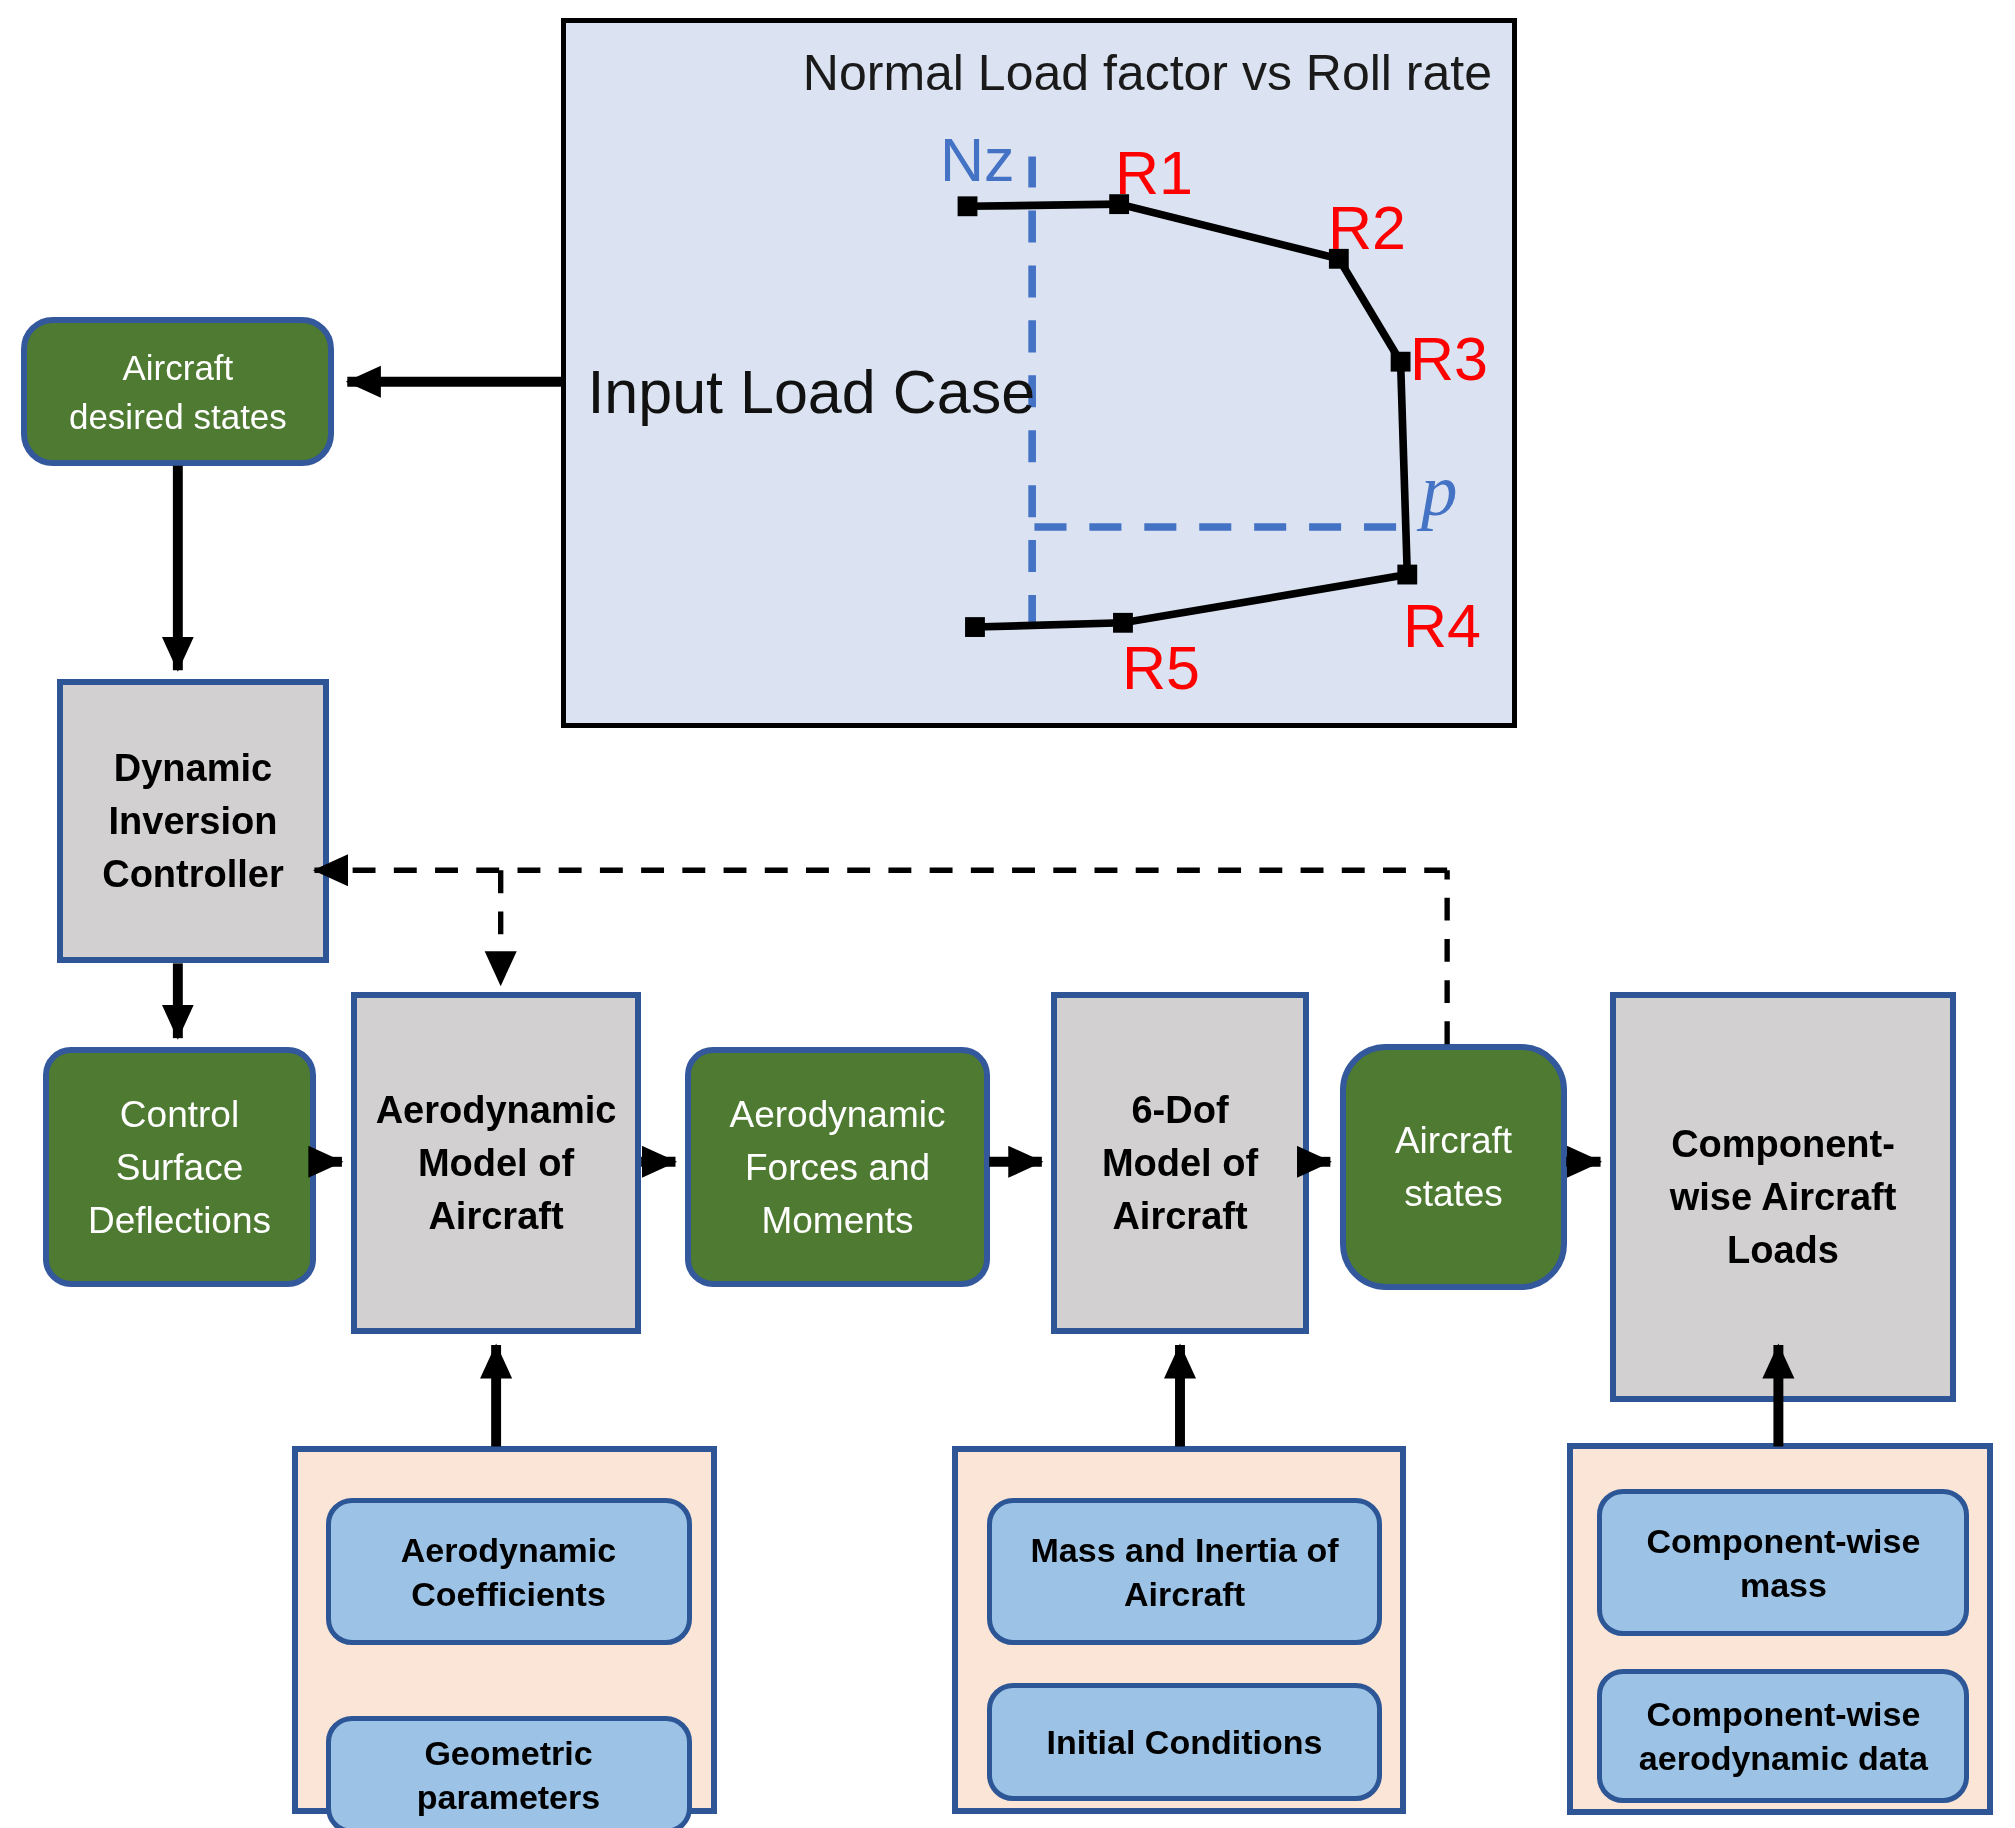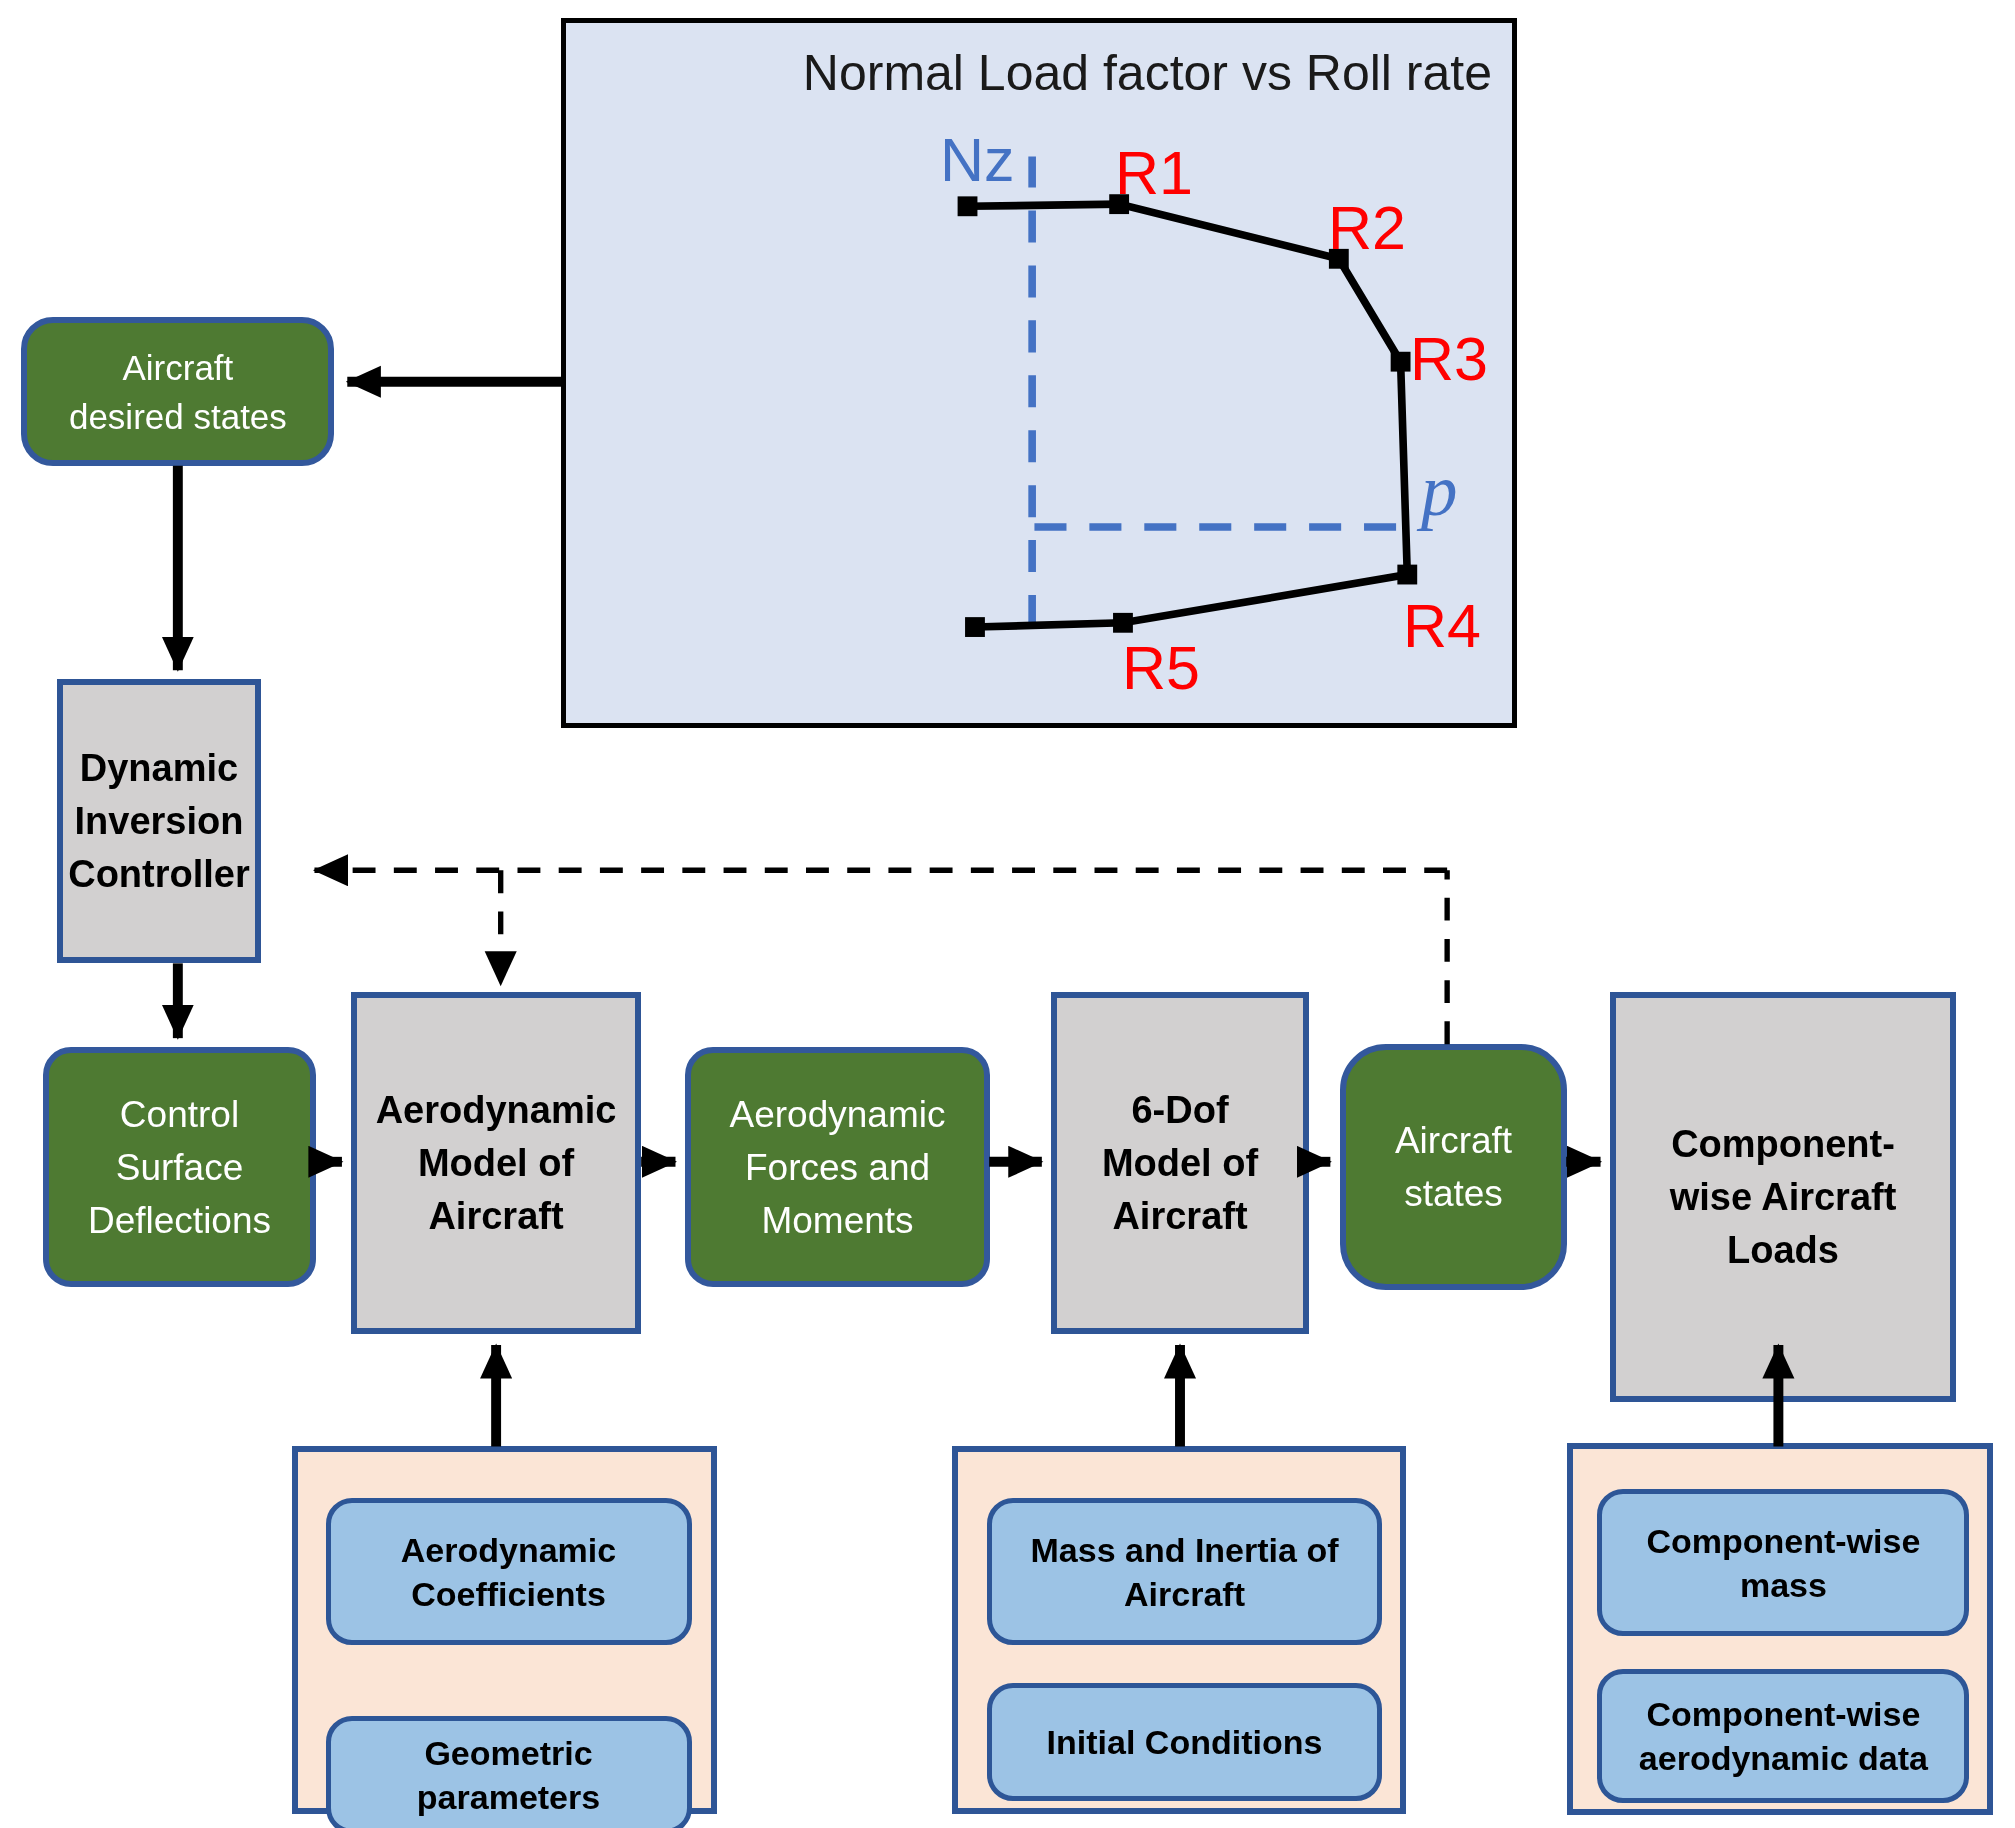--- a/index.html
+++ b/index.html
@@ -74,37 +74,38 @@
         <polyline points="526.26,239.94 724.9858,237.15 1012.9252,308.76 1093.869,443.60999999999996 1102.64,722.61 729.9978,785.85 536.0334,791.43" fill="none" stroke="#000000" stroke-width="10"></polyline>
         <rect x="513.26" y="226.94" width="26" height="26" fill="#000000"></rect>
         <rect x="711.9858" y="224.15" width="26" height="26" fill="#000000"></rect>
         <rect x="999.9252" y="295.76" width="26" height="26" fill="#000000"></rect>
         <rect x="1080.869" y="430.60999999999996" width="26" height="26" fill="#000000"></rect>
         <rect x="1089.64" y="709.61" width="26" height="26" fill="#000000"></rect>
         <rect x="716.9978" y="772.85" width="26" height="26" fill="#000000"></rect>
         <rect x="523.0334" y="778.43" width="26" height="26" fill="#000000"></rect>
       </svg>
     <div id="chart-title">Normal Load factor vs Roll rate</div>
+    <div id="input-load-case">Input Load Case</div>
     <div id="nz-label">Nz</div>
     <div id="p-label">p</div>
     <div id="chart-labels">
         <span class="ptlabel" style="left: 588px; top: 150px;">R1</span>
         <span class="ptlabel" style="left: 801px; top: 205px;">R2</span>
         <span class="ptlabel" style="left: 883px; top: 336px;">R3</span>
         <span class="ptlabel" style="left: 876px; top: 603px;">R4</span>
         <span class="ptlabel" style="left: 595px; top: 645px;">R5</span>
       </div>
   </div>
 
   <div class="abs node green" style="left:21.4px;top:317px;width:313px;height:149px;border-radius:32px;font-size:35px;line-height:49px;">
     <span class="ln">Aircraft</span>
     <span class="ln">desired states</span>
   </div>
 
-  <div class="abs node grayb" style="left:57px;top:679px;width:204px;height:284px;">
+  <div class="abs node grayb" style="left:57px;top:679px;width:272px;height:284px;">
     <span class="ln">Dynamic</span>
     <span class="ln">Inversion</span>
     <span class="ln">Controller</span>
   </div>
 
   <div class="abs node green" style="left:43px;top:1047px;width:273px;height:240px;">
     <span class="ln">Control</span>
     <span class="ln">Surface</span>
     <span class="ln">Deflections</span>
   </div>

